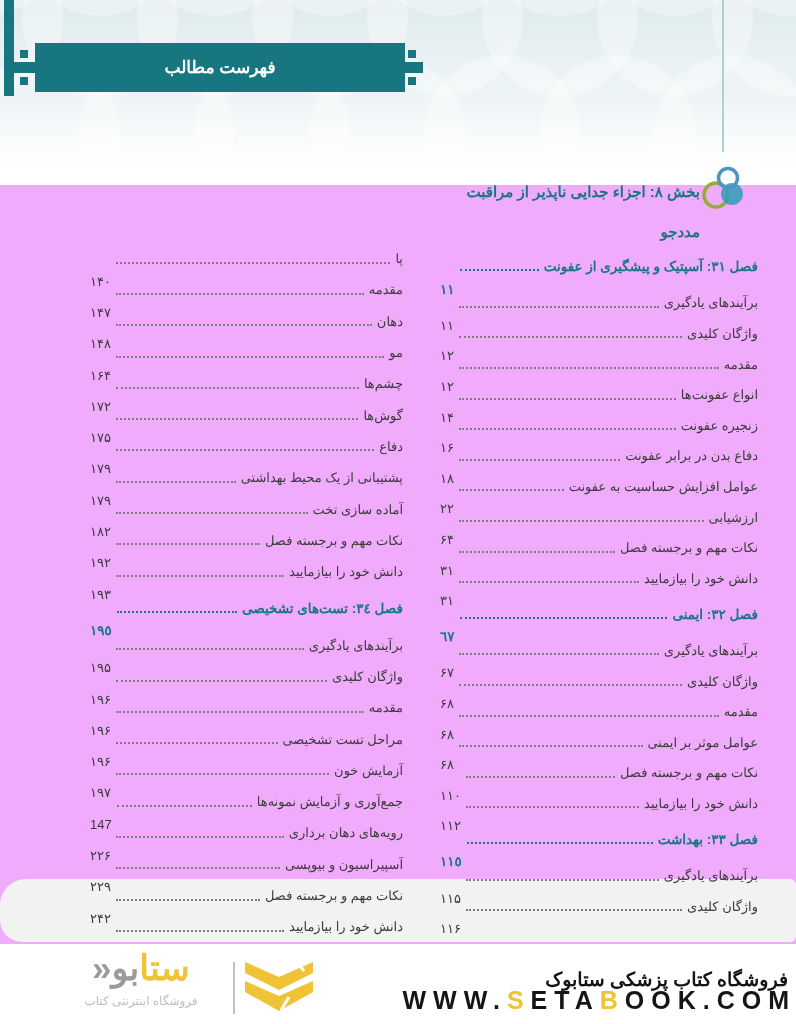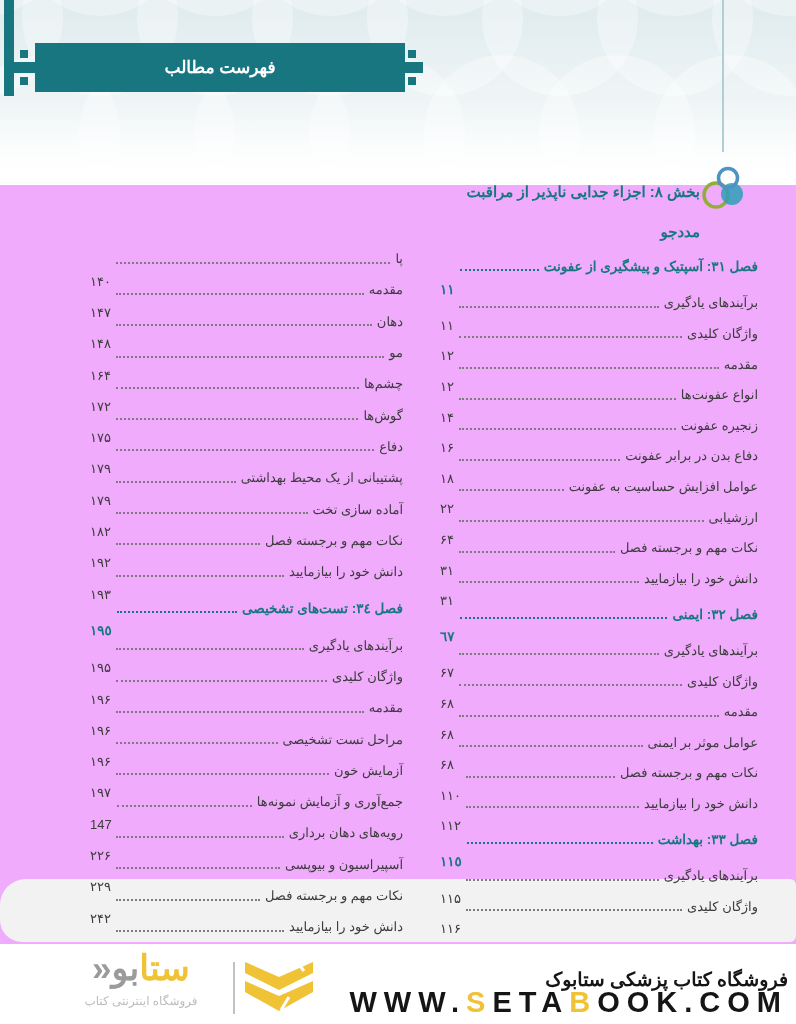--- a/index.html
+++ b/index.html
@@ -66,22 +66,22 @@
     background:#f2f2f2; border-radius:26px 6px 6px 22px; z-index:1;
   }
 
   
   .footer { position:absolute; left:0; top:944px; width:796px; height:80px; background:#ffffff; z-index:3; }
   .store-title {
     position:absolute; right:8px; top:12px; direction:rtl;
     font-size:19px; font-weight:bold; color:#151515; white-space:nowrap;margin-top:12px;
   }
   .site-url {
-    position:absolute; right:8px; top:42px; direction:ltr;
-    font-size:29px; font-weight:bold; letter-spacing:7px; color:#151515; white-space:nowrap;
+    position:absolute; right:0; top:42px; direction:ltr;
+    font-size:25px; font-weight:bold; letter-spacing:7px; color:#151515; white-space:nowrap;
   }
   .site-url .seg-yellow { color:#f0c235; }
   .site-url .seg-dark { color:#151515; }
   .emblem { position:absolute; left:243px; top:12px; width:72px; height:60px; }
   .logo-divider { position:absolute; left:233px; top:18px; width:2px; height:52px; background:#c2c2c2; }
   .wordmark {
     position:absolute; left:52px; top:2px; width:178px; text-align:center;
     direction:rtl; font-weight:bold; font-size:35px; line-height:44px; white-space:nowrap;
   }
   .wordmark .lg-y { color:#f0c235; }

